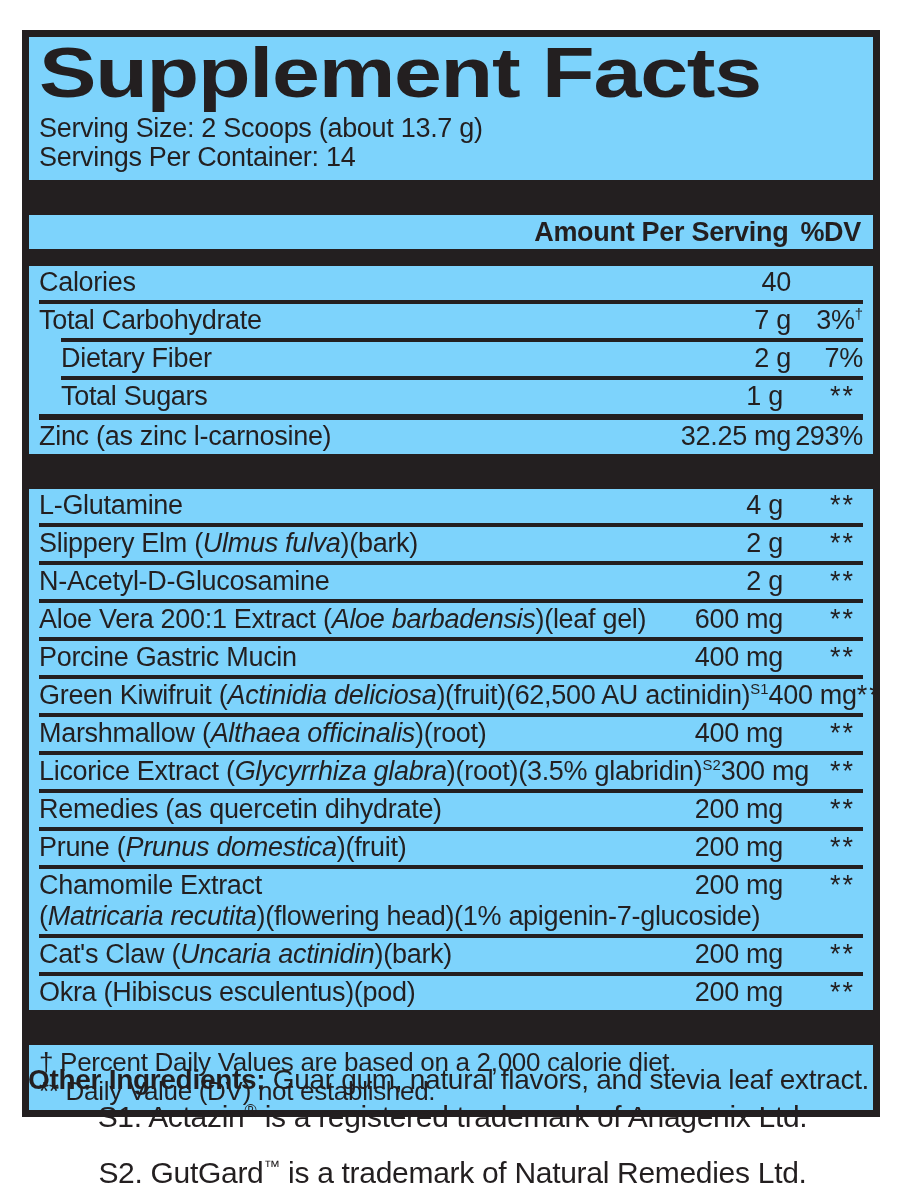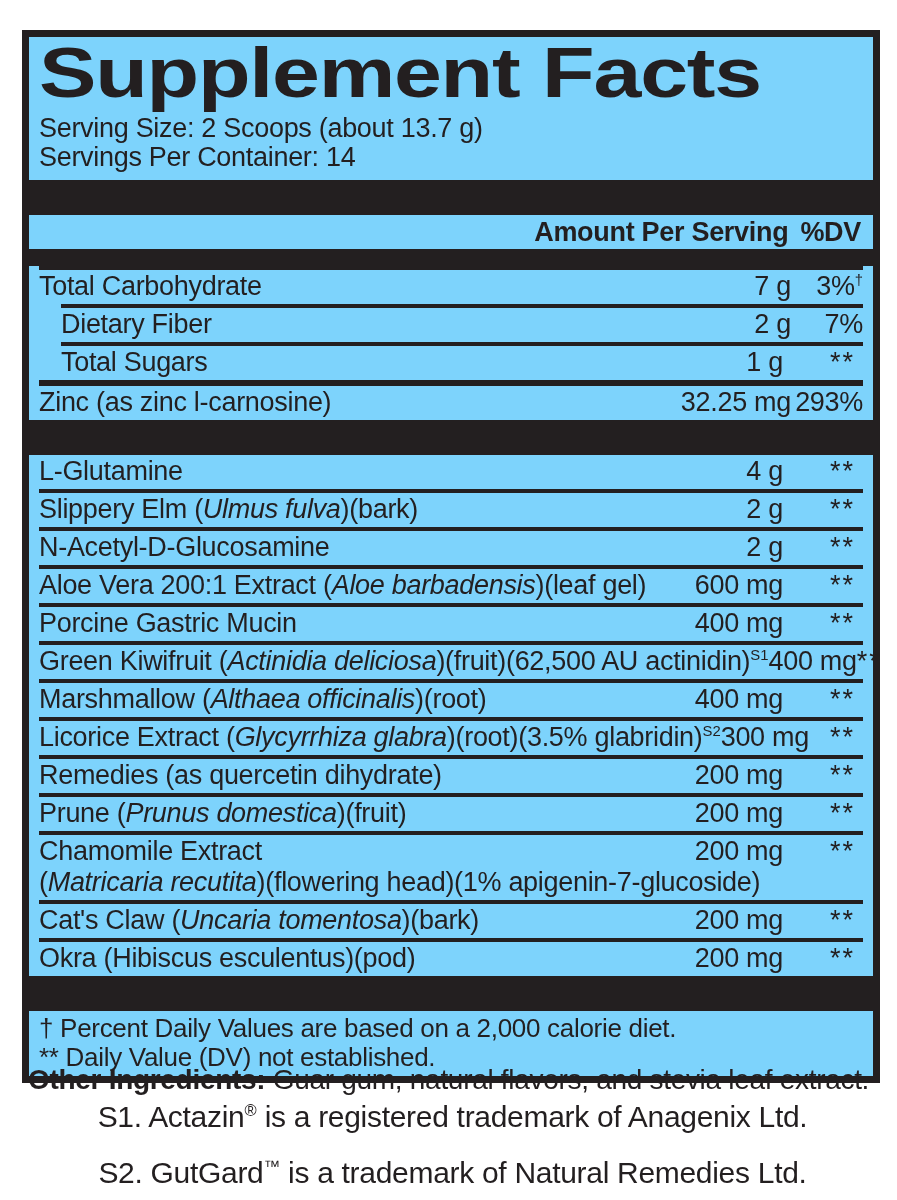--- a/index.html
+++ b/index.html
@@ -67,20 +67,27 @@
   <div class="bar thick"></div>
 
   <div class="head-row">
     <span>Amount Per Serving</span>
     <span>%DV</span>
   </div>
 
   <div class="bar medium"></div>
 
   <div class="rows" id="nutrient-rows">
+      <div class="row-block">
+        <div class="row">
+          <span class="name"><span>Calories</span></span>
+          <span class="amt">40</span>
+          <span class="dv"></span>
+        </div>
+      </div>
       <div class="sep"></div>
       <div class="row-block">
         <div class="row">
           <span class="name"><span>Total Carbohydrate</span></span>
           <span class="amt">7 g</span>
           <span class="dv">3%<span class="sup">†</span></span>
         </div>
       </div>
       <div class="sep indent"></div>
       <div class="row-block">
@@ -195,21 +202,21 @@
         <div class="row">
           <span class="name"><span>Chamomile Extract</span></span>
           <span class="amt">200 mg</span>
           <span class="dv stars">**</span>
         </div>
         <div class="line2"><span>(</span><span style="font-style: italic;">Matricaria recutita</span><span>)(flowering head)(1% apigenin-7-glucoside)</span></div>
       </div>
       <div class="sep"></div>
       <div class="row-block">
         <div class="row">
-          <span class="name"><span>Cat's Claw (</span><span style="font-style: italic;">Uncaria tomentosa</span><span>)(bark)</span></span>
+          <span class="name"><span>Cat's Claw (</span><span style="font-style: italic;">Uncaria actinidin</span><span>)(bark)</span></span>
           <span class="amt">200 mg</span>
           <span class="dv stars">**</span>
         </div>
       </div>
       <div class="sep"></div>
       <div class="row-block">
         <div class="row">
           <span class="name"><span>Okra (</span><span style="">Hibiscus esculentus</span><span>)(pod)</span></span>
           <span class="amt">200 mg</span>
           <span class="dv stars">**</span>

